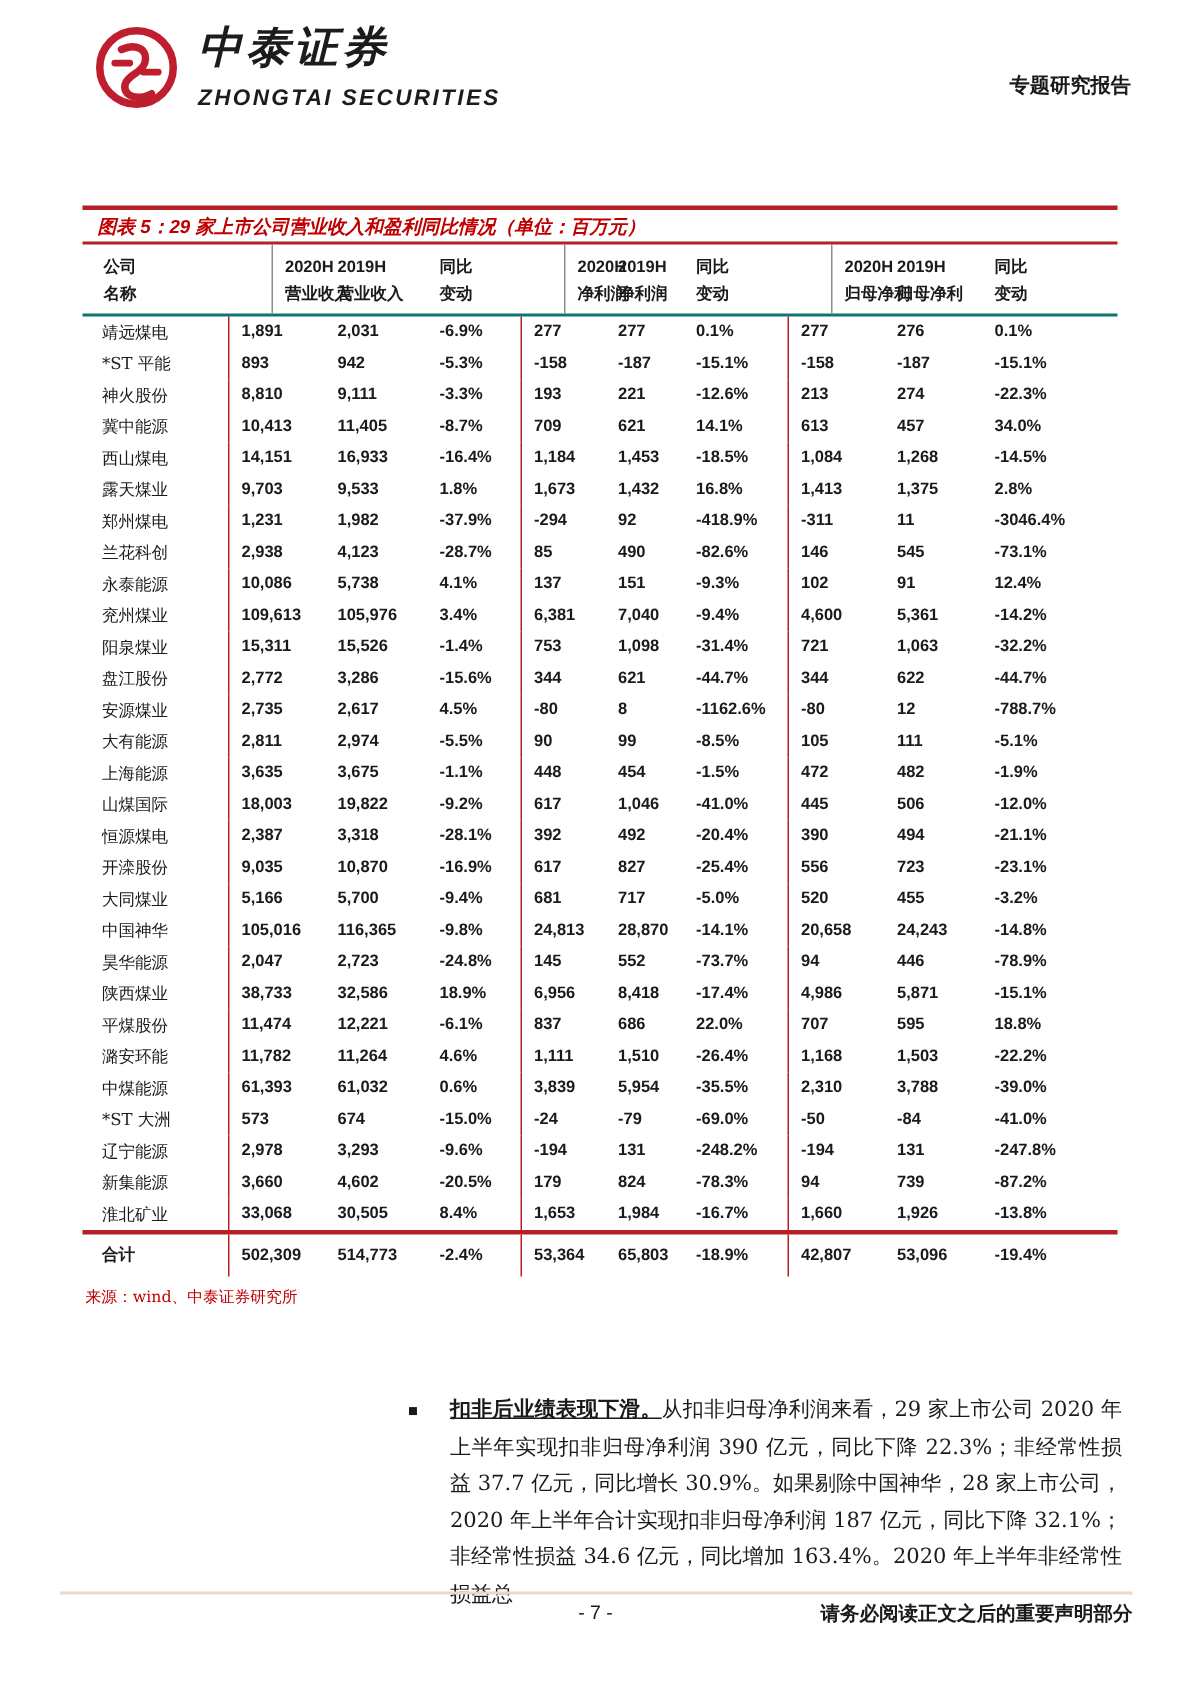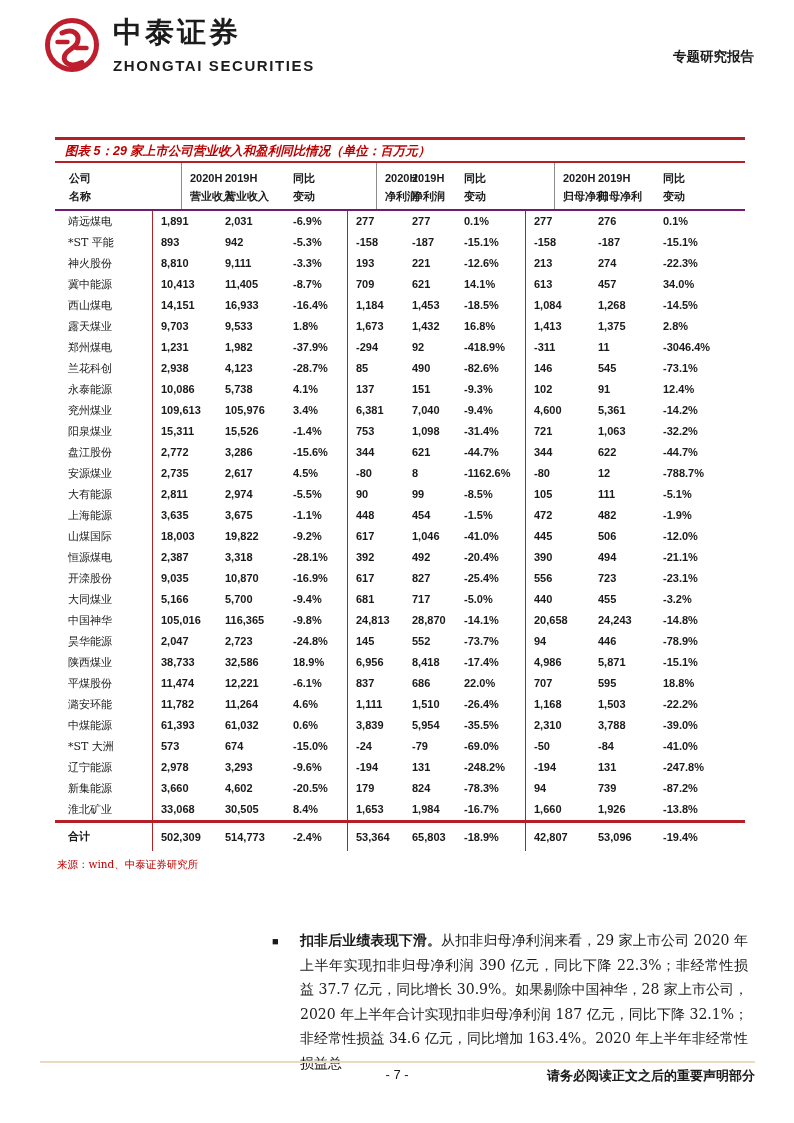--- a/index.html
+++ b/index.html
@@ -1,55 +1,55 @@
 <!DOCTYPE html>
 <html><head>
 <meta charset="utf-8">
 <style>
   * { margin:0; padding:0; box-sizing:border-box; }
   html,body { background:#ffffff; }
   body { font-family:"Liberation Sans", sans-serif; color:#1a1a1a; }
   .page { position:relative; width:794px; height:1123px; background:#fff; overflow:hidden; }
 
   
-  .logo-block { position:absolute; left:43px; top:16px; display:flex; align-items:flex-end; }
+  .logo-block { position:absolute; left:62px; top:16px; display:flex; align-items:flex-end;font-style:italic; }
   .logo-mark { width:58px; height:58px; }
   .brand-text { margin-left:12px; }
   .brand-cn { font-size:29px; font-weight:bold; letter-spacing:3px; color:#1c1c1c; line-height:32px; }
   .brand-en { font-size:15px; font-weight:bold; letter-spacing:1.6px; color:#1c1c1c; margin-top:9px; }
   .report-type { position:absolute; right:40px; top:48px; font-size:13.5px; font-weight:bold;text-align:center; }
 
   
   .figure { position:absolute; left:55px; top:137px; width:690px; }
   .fig-title { border-top:3px solid #B42025; border-bottom:2px solid #B42025;
                color:#C00000; font-weight:bold; font-style:italic;
                font-size:12.5px; padding:4px 8px 3px 10px; line-height:14px; }
   .grid { display:grid; grid-template-columns:97px 65px 68px 62px 57px 52px 69px 65px 65px 90px; }
-  .t-head { border-bottom:2px solid #701a75; }
+  .t-head { border-bottom:2px solid #0f766e; }
   .hcell { font-size:11px; font-weight:bold; padding:6px 0 4px 8px; }
   .hcell > div { line-height:18px; white-space:nowrap; }
   .hcell:first-child { padding-left:14px; }
   .hcell.sep { border-left:1px solid #8c8c8c;margin-left:29px; }
   .cell { font-size:11px; height:21px; line-height:21px; padding-left:8px; white-space:nowrap; font-weight:bold; }
   .cell.name { padding-left:13px; font-weight:normal; font-family:"DejaVu Serif", serif; }
   .cell.sep { border-left:1px solid #B42025; }
   .t-total1 { border-top:3px solid #B42025; }
   .t-total1 .cell { height:28px; line-height:28px; }
   .t-total2 { border-top:1px solid #B42025; border-bottom:3px solid #B42025; }
   .t-total2 .cell { height:38px; line-height:17px; padding-top:4px; }
   .t-total1 .cell.name, .t-total2 .cell.name { font-weight:bold; white-space:normal; padding-right:14px; }
   .source { color:#C00000; font-size:10.5px; margin-top:7px; padding-left:2px;
             font-family:"DejaVu Serif", serif; }
 
   
   .para { position:absolute; left:272px; top:928px; width:476px; display:flex; }
   .bullet { width:28px; font-size:11px; line-height:24px; padding-top:1px; }
   .ptext { flex:1; font-size:14px; line-height:24.6px; text-align:justify;
            font-family:"DejaVu Serif", serif; }
-  .ptext .lead { font-weight:bold; }
+  .ptext .lead { font-weight:bold;text-decoration:underline; }
 
   
   .footer-line { position:absolute; left:40px; right:39px; top:1061px; height:2px; background:#EADAC2; }
   .page-num { position:absolute; left:0; right:0; top:1067px; text-align:center; font-size:13px; }
   .footer-notice { position:absolute; right:39px; top:1067px; font-size:13px; font-weight:bold; }
 </style>
 </head>
 <body>
 
 <div class="page">
@@ -292,21 +292,21 @@
         <div class="cell sep">556</div>
         <div class="cell">723</div>
         <div class="cell">-23.1%</div>
         <div class="cell name">大同煤业</div>
         <div class="cell sep">5,166</div>
         <div class="cell">5,700</div>
         <div class="cell">-9.4%</div>
         <div class="cell sep">681</div>
         <div class="cell">717</div>
         <div class="cell">-5.0%</div>
-        <div class="cell sep">440</div>
+        <div class="cell sep">520</div>
         <div class="cell">455</div>
         <div class="cell">-3.2%</div>
         <div class="cell name">中国神华</div>
         <div class="cell sep">105,016</div>
         <div class="cell">116,365</div>
         <div class="cell">-9.8%</div>
         <div class="cell sep">24,813</div>
         <div class="cell">28,870</div>
         <div class="cell">-14.1%</div>
         <div class="cell sep">20,658</div>

